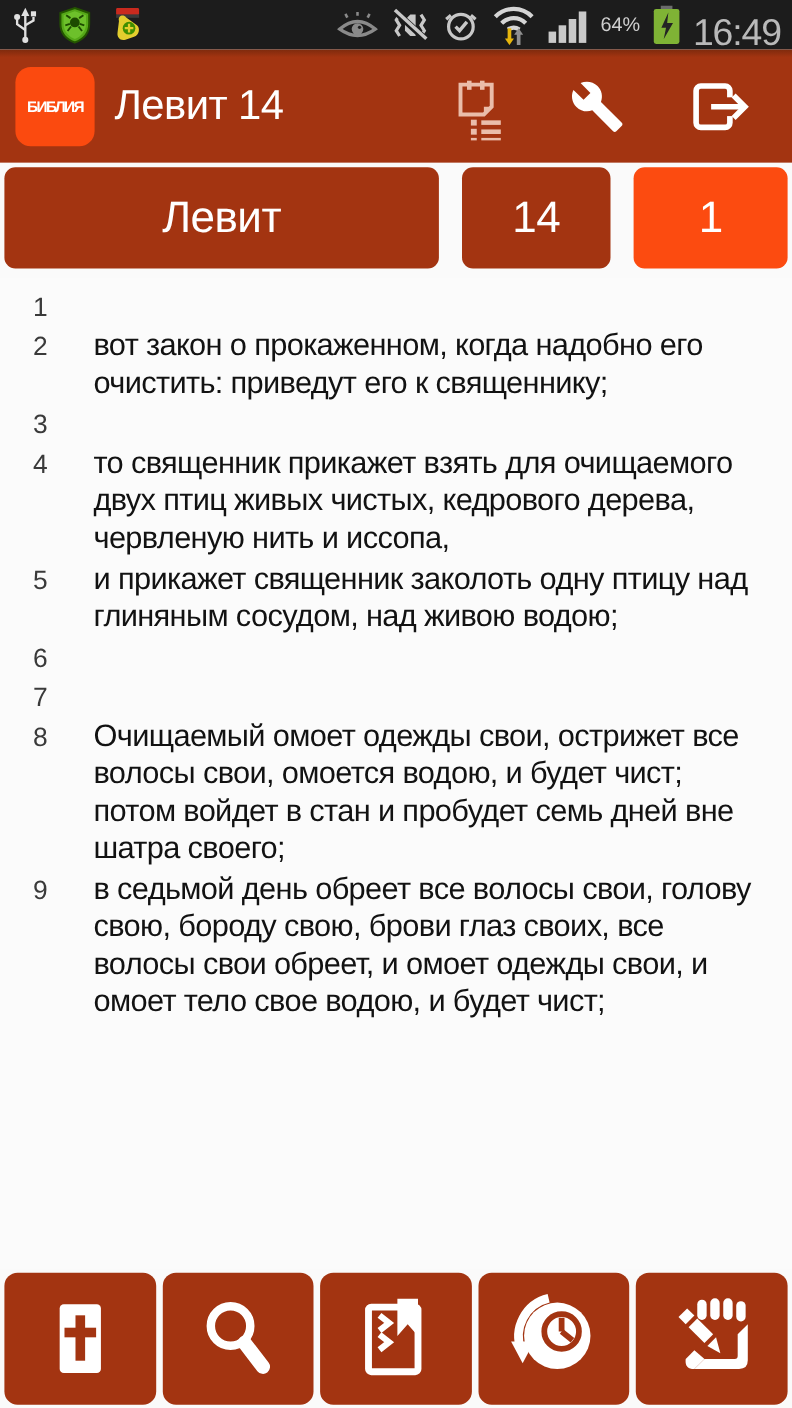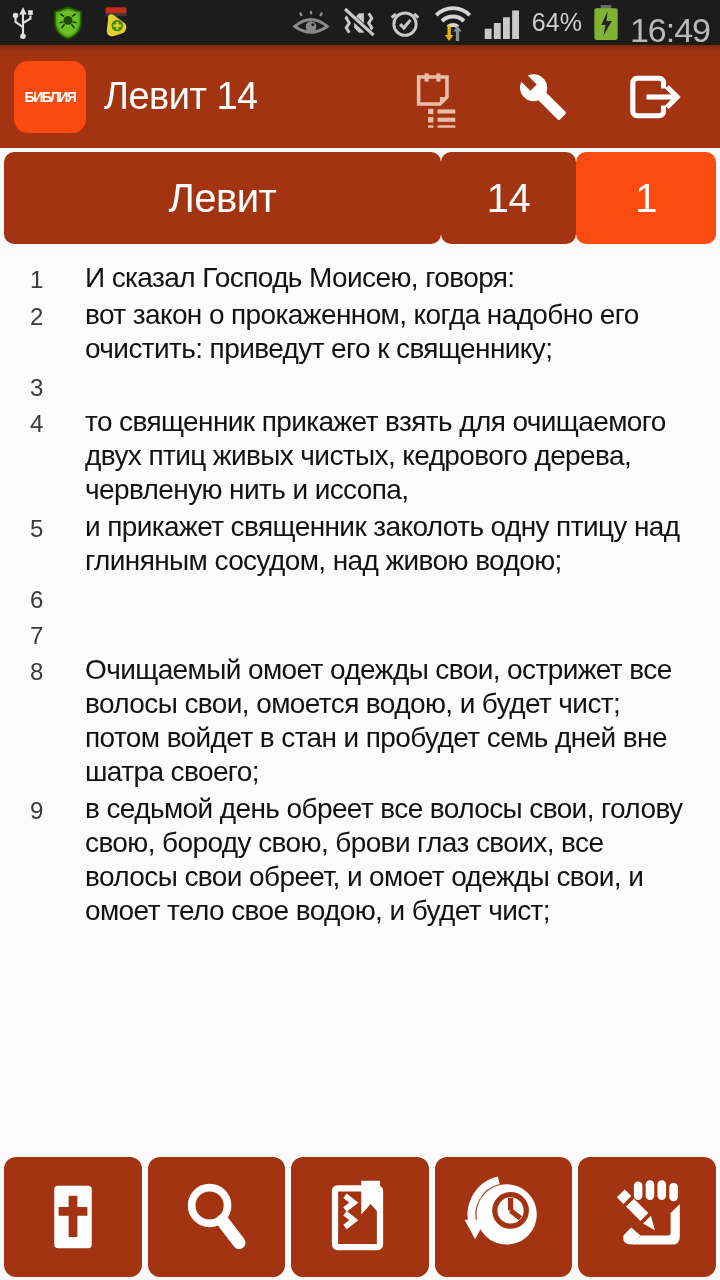--- a/index.html
+++ b/index.html
@@ -4,34 +4,34 @@
 <style>
   * { margin:0; padding:0; box-sizing:border-box; }
   html,body { background:#000; }
   body { font-family:"Liberation Sans", sans-serif; }
   .screen{ position:relative; width:720px; height:1280px; background:#FAFAFA; overflow:hidden; display:flex; flex-direction:column; margin:0 auto;}
 
   
   .statusbar{ height:45px; background:#1C1C1C; display:flex; align-items:center; padding:0 10px; flex:0 0 auto;}
   .sb-left{ display:flex; align-items:center; gap:16px; }
   .sb-right{ margin-left:auto; display:flex; align-items:center; gap:9px; }
-  .sb-pct{ color:#CFCFCF; font-size:25px; }
+  .sb-pct{ color:#CFCFCF; font-size:18px; }
   .sb-time{ color:#B9B9B9; font-size:34px; letter-spacing:-1px;margin-top:16px; }
   .sb-ic{ display:block; }
 
   
   .appbar{ height:103px; background:linear-gradient(#7E2A0D 0px,#A33411 7px); display:flex; align-items:center; padding:0 14px; flex:0 0 auto; }
   .logo{ width:72px; height:72px; background:#FB4A0F; border-radius:14px; display:flex; align-items:center; justify-content:center; border:none; cursor:pointer;}
   .logo span{ color:#fff; font-weight:700; font-size:14px; letter-spacing:-1.5px; }
   .appbar-title{ color:#FFFFFF; font-size:38px; margin-left:18px; font-weight:400; letter-spacing:-0.5px;}
   .appbar-icons{ margin-left:auto; display:flex; align-items:center; gap:58px; padding-right:22px; }
   .appbar-icons .icbtn{ background:none; border:none; padding:0; cursor:pointer; display:flex; }
 
   
-  .navrow{ display:flex; gap:0; padding:4px 4px 6px 4px; background:#FAFAFA; flex:0 0 auto;}
+  .navrow{ display:flex; gap:21px; padding:4px 4px 6px 4px; background:#FAFAFA; flex:0 0 auto;}
   .navbtn{ height:92px; border:none; border-radius:10px; background:#A33411; color:#FFF; font-size:40px; font-family:"Liberation Sans",sans-serif; display:flex; align-items:center; justify-content:center; cursor:pointer; letter-spacing:-0.5px;}
   .navbtn.book{ flex:1 1 auto; }
   .navbtn.chapter{ flex:0 0 135px; }
   .navbtn.verse{ flex:0 0 140px; background:#FC4B10; }
 
   
   .content{ flex:1 1 auto; overflow:hidden; background:#FBFBFB; padding-top:8px; }
   .verse{ display:flex; margin-bottom:3px; }
   .vnum{ flex:0 0 85px; padding-left:30px; font-size:24px; color:#3A3A3A; padding-top:5px; }
   .vtext{ flex:1 1 auto; padding-right:26px; font-size:28px; line-height:34px; color:#121212; letter-spacing:-0.6px; }
@@ -174,21 +174,20 @@
 
   <div class="navrow">
     <button class="navbtn book">Левит</button>
     <button class="navbtn chapter">14</button>
     <button class="navbtn verse">1</button>
   </div>
 
   <div class="content">
     <div class="verse">
       <div class="vnum">1</div>
-      <div class="vtext">И сказал Господь Моисею, говоря:</div>
     </div>
     <div class="verse">
       <div class="vnum">2</div>
       <div class="vtext">вот закон о прокаженном, когда надобно его очистить: приведут его к священнику;</div>
     </div>
     <div class="verse">
       <div class="vnum">3</div>
     </div>
     <div class="verse">
       <div class="vnum">4</div>

